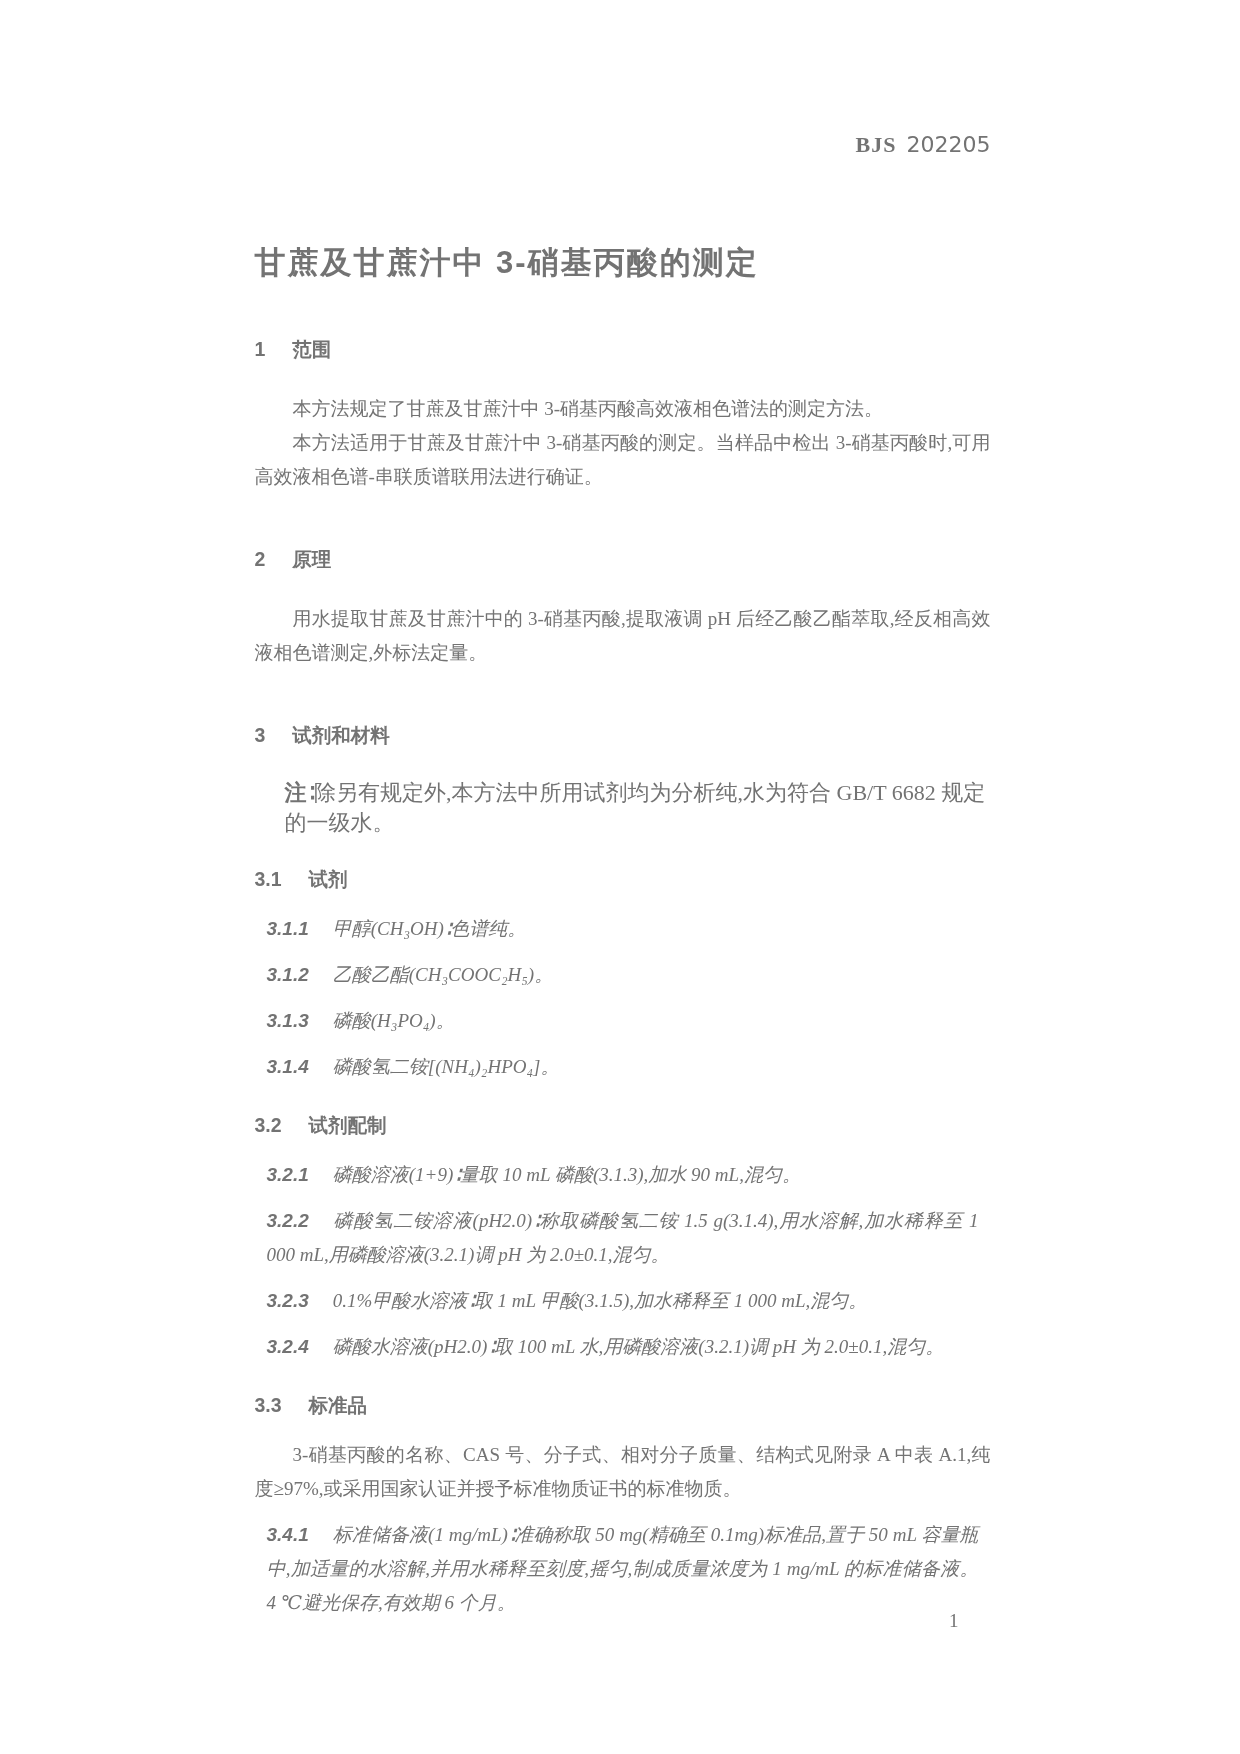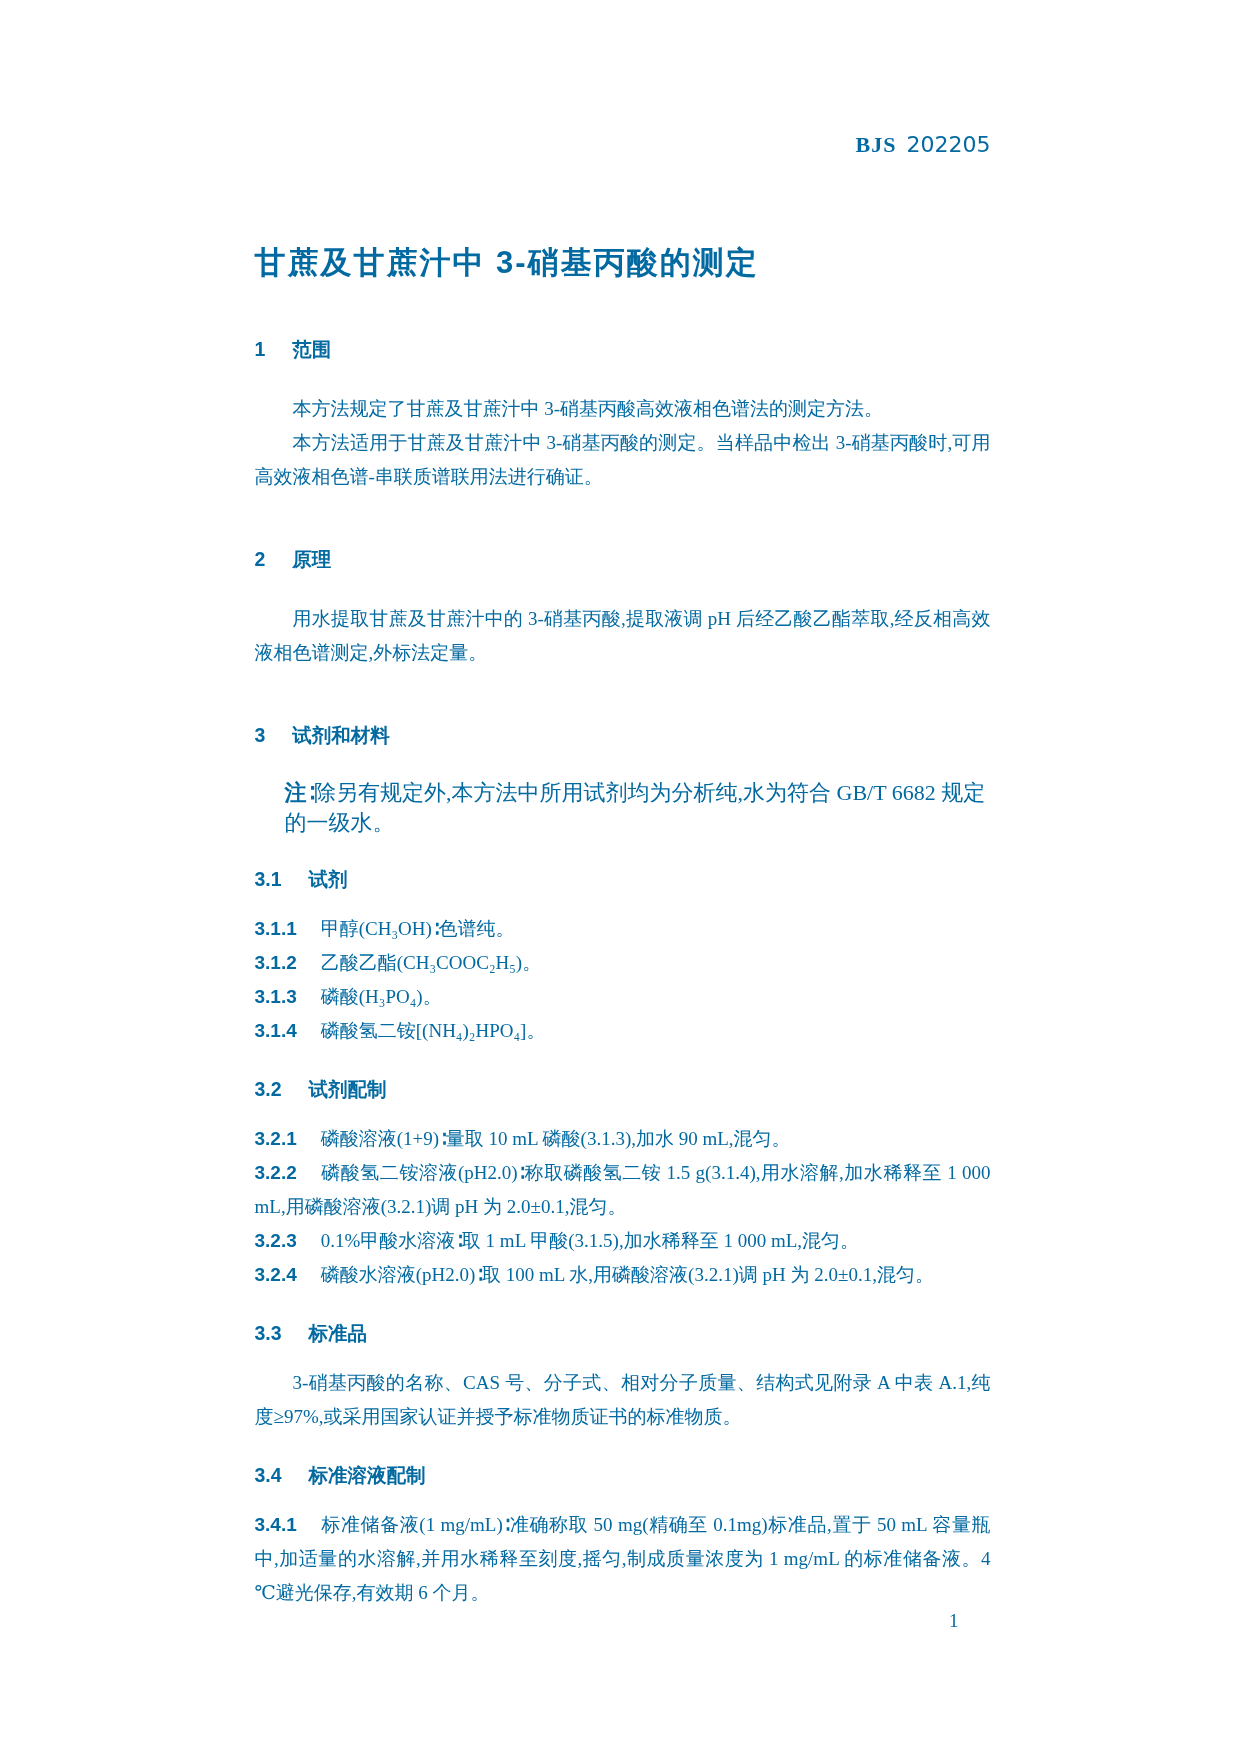--- a/index.html
+++ b/index.html
@@ -2,21 +2,21 @@
 <html lang="zh"><head>
 <meta charset="utf-8">
 <style>
   html, body { margin: 0; padding: 0; background: #ffffff; }
   .page {
     position: relative;
     width: 1001px;
     height: 1754px;
     margin: 0 auto;
     background: #ffffff;
-    color: #0369a1;
+    color: #737373;
     font-family: "Liberation Serif", "DejaVu Serif", serif;
     font-size: 19px;
     overflow: hidden;
   }
   .doc-header {
     position: absolute;
     top: 132px;
     right: 130px;
     font-size: 22px;
     white-space: nowrap;
@@ -49,23 +49,24 @@
   .h-chapter { margin: 52px 0 30px 0; }
   .h-sub     { margin: 28px 0 20px 0; }
   .h-num { display: inline-block; margin-right: 27px; }
   .para {
     margin: 0;
     line-height: 34px;
     text-indent: 2em;
     text-align: justify;
   }
   .clause {
-    margin: 0;
+    margin: 12px;
     line-height: 34px;
     text-align: justify;
+    font-style: italic;
   }
   .c-num {
     font-family: "Liberation Sans", "DejaVu Sans", sans-serif;
     font-weight: 700;
     margin-right: 24px;
   }
   .note {
     margin: 2px 0 6px 0;
     padding-left: 30px;
     font-size: 22px;
@@ -119,21 +120,20 @@
 
     <p class="clause"><span class="c-num">3.2.1</span><span>磷酸溶液(1+9)∶量取 10 mL 磷酸(3.1.3),加水 90 mL,混匀。</span></p>
     <p class="clause"><span class="c-num">3.2.2</span><span>磷酸氢二铵溶液(pH2.0)∶称取磷酸氢二铵 1.5 g(3.1.4),用水溶解,加水稀释至 1 000 mL,用磷酸溶液(3.2.1)调 pH 为 2.0±0.1,混匀。</span></p>
     <p class="clause"><span class="c-num">3.2.3</span><span>0.1%甲酸水溶液∶取 1 mL 甲酸(3.1.5),加水稀释至 1 000 mL,混匀。</span></p>
     <p class="clause"><span class="c-num">3.2.4</span><span>磷酸水溶液(pH2.0)∶取 100 mL 水,用磷酸溶液(3.2.1)调 pH 为 2.0±0.1,混匀。</span></p>
 
     <h3 class="h-sub"><span class="h-num">3.3</span><span>标准品</span></h3>
 
     <p class="para">3-硝基丙酸的名称、CAS 号、分子式、相对分子质量、结构式见附录 A 中表 A.1,纯度≥97%,或采用国家认证并授予标准物质证书的标准物质。</p>
 
-    <h3 class="h-sub"><span class="h-num">3.4</span><span>标准溶液配制</span></h3>
 
     <p class="clause"><span class="c-num">3.4.1</span><span>标准储备液(1 mg/mL)∶准确称取 50 mg(精确至 0.1mg)标准品,置于 50 mL 容量瓶中,加适量的水溶解,并用水稀释至刻度,摇匀,制成质量浓度为 1 mg/mL 的标准储备液。4 ℃避光保存,有效期 6 个月。</span></p>
 
   </div>
 
   <div class="page-footer">1</div>
 
 </div>
 
 </body></html>

